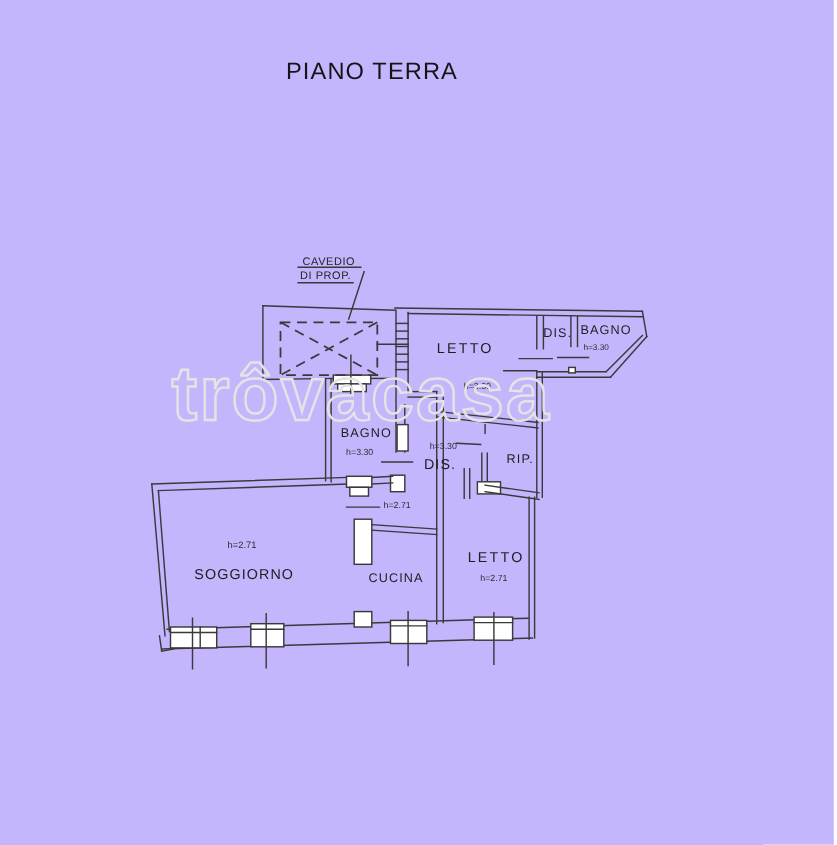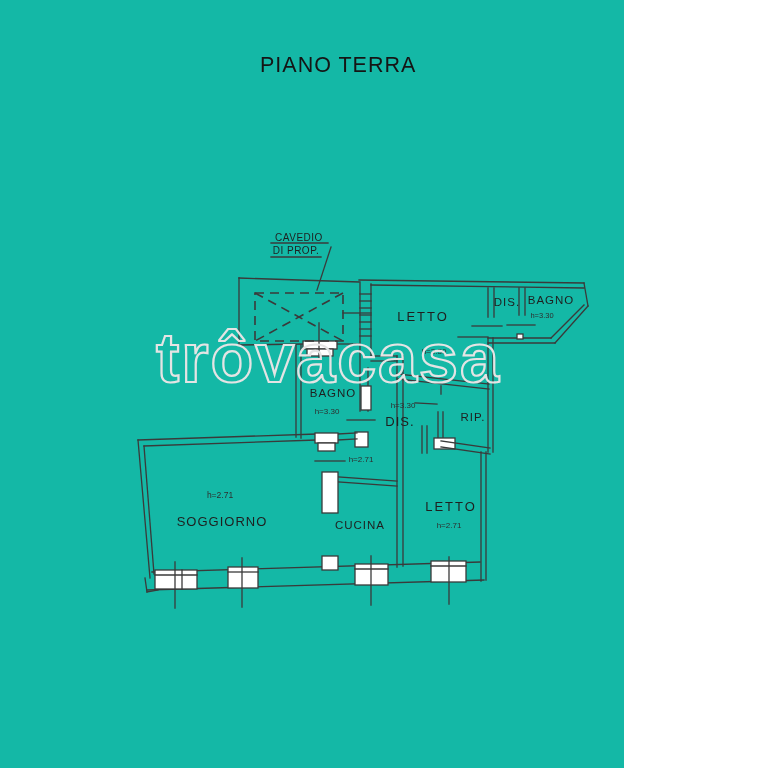--- a/index.html
+++ b/index.html
@@ -1,16 +1,16 @@
 <!DOCTYPE html>
 <html><head>
 <meta charset="utf-8">
 <style>
   html,body{margin:0;padding:0;background:#fff;}
-  #stage{position:relative;width:624px;height:768px;background:#14b8a6;overflow:hidden;
+  #stage{position:relative;width:758px;height:768px;background:#c4b5fd;overflow:hidden;
          font-family:"Liberation Sans", sans-serif;}
   #plan-title{position:absolute;left:260px;top:53px;font-size:21.5px;letter-spacing:1px;
               color:#151515;font-weight:400;}
   #watermark{position:absolute;left:156px;top:318px;font-size:70px;font-weight:bold;
              letter-spacing:2px;color:transparent;-webkit-text-stroke:2.2px #e4e4e4;
              z-index:3;pointer-events:none;white-space:nowrap;}
   #plan-svg{position:absolute;left:0;top:0;z-index:1;}
   .w{stroke:#3a3a3a;stroke-width:1.3;fill:none;stroke-linecap:square;}
   .wf{stroke:#3a3a3a;stroke-width:1.3;fill:#ffffff;}
   .dash{stroke:#3a3a3a;stroke-width:1.6;fill:none;stroke-dasharray:9 6;}

